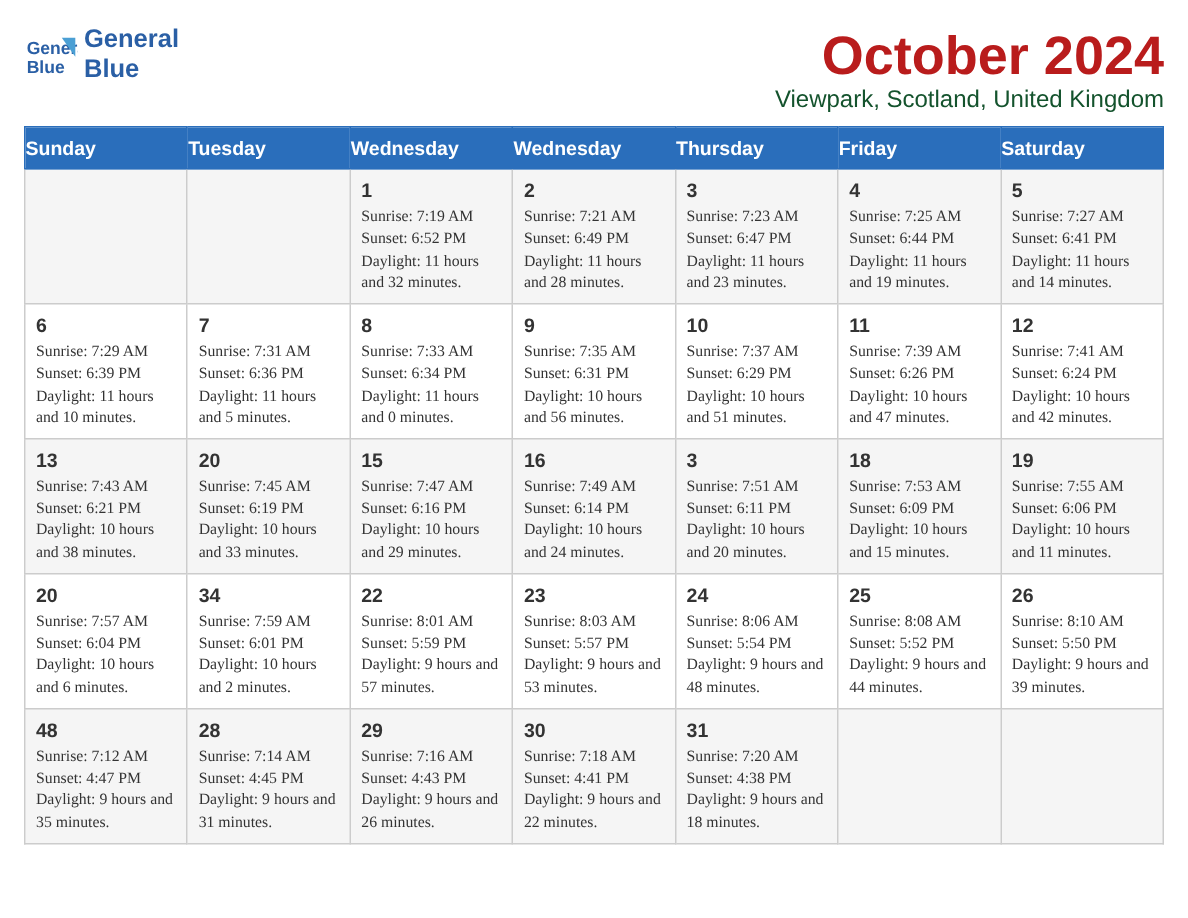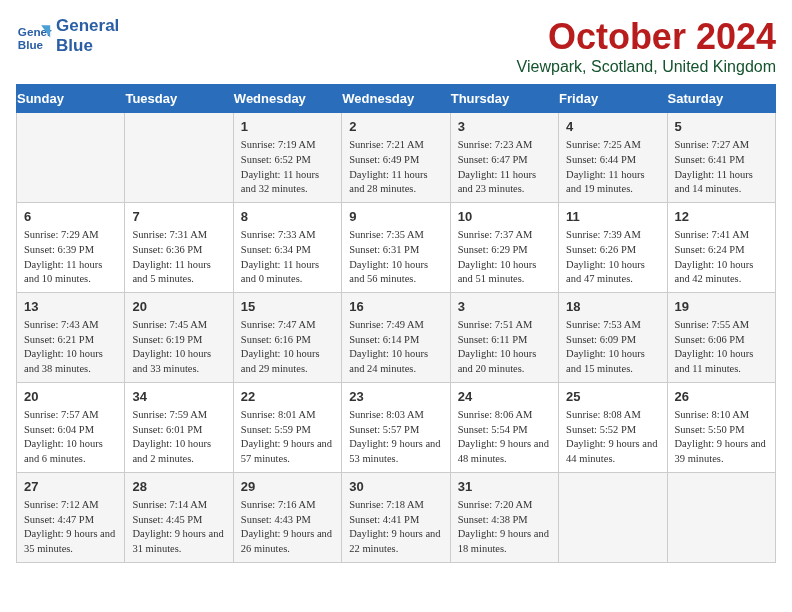--- a/index.html
+++ b/index.html
@@ -225,21 +225,21 @@
           <span class="day-num">25</span>
           <div class="cell-text">Sunrise: 8:08 AM<br>Sunset: 5:52 PM<br>Daylight: 9 hours and 44 minutes.</div>
         </td>
         <td>
           <span class="day-num">26</span>
           <div class="cell-text">Sunrise: 8:10 AM<br>Sunset: 5:50 PM<br>Daylight: 9 hours and 39 minutes.</div>
         </td>
       </tr>
       <tr>
         <td>
-          <span class="day-num">27</span>
+          <span class="day-num">48</span>
           <div class="cell-text">Sunrise: 7:12 AM<br>Sunset: 4:47 PM<br>Daylight: 9 hours and 35 minutes.</div>
         </td>
         <td>
           <span class="day-num">28</span>
           <div class="cell-text">Sunrise: 7:14 AM<br>Sunset: 4:45 PM<br>Daylight: 9 hours and 31 minutes.</div>
         </td>
         <td>
           <span class="day-num">29</span>
           <div class="cell-text">Sunrise: 7:16 AM<br>Sunset: 4:43 PM<br>Daylight: 9 hours and 26 minutes.</div>
         </td>

